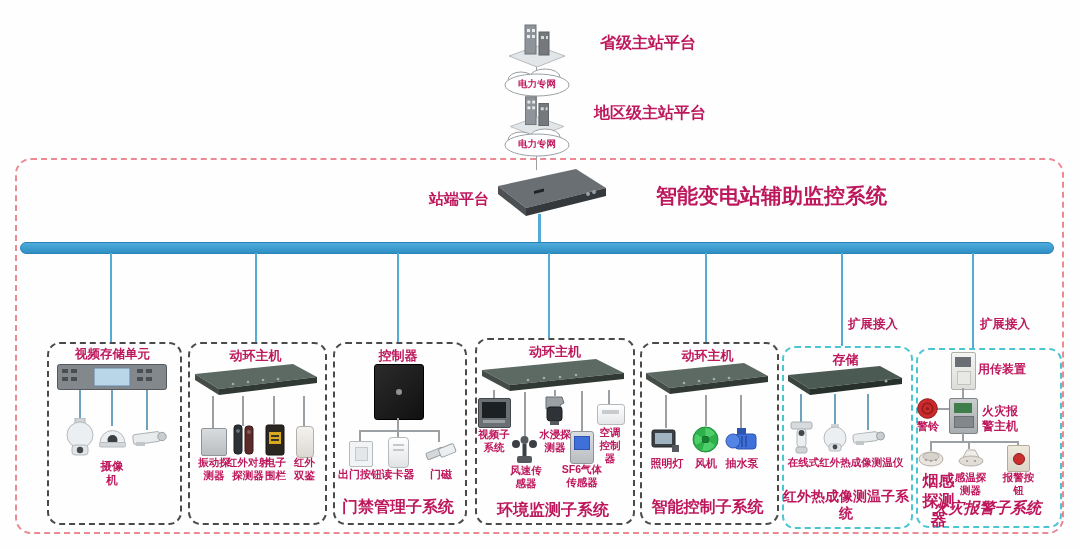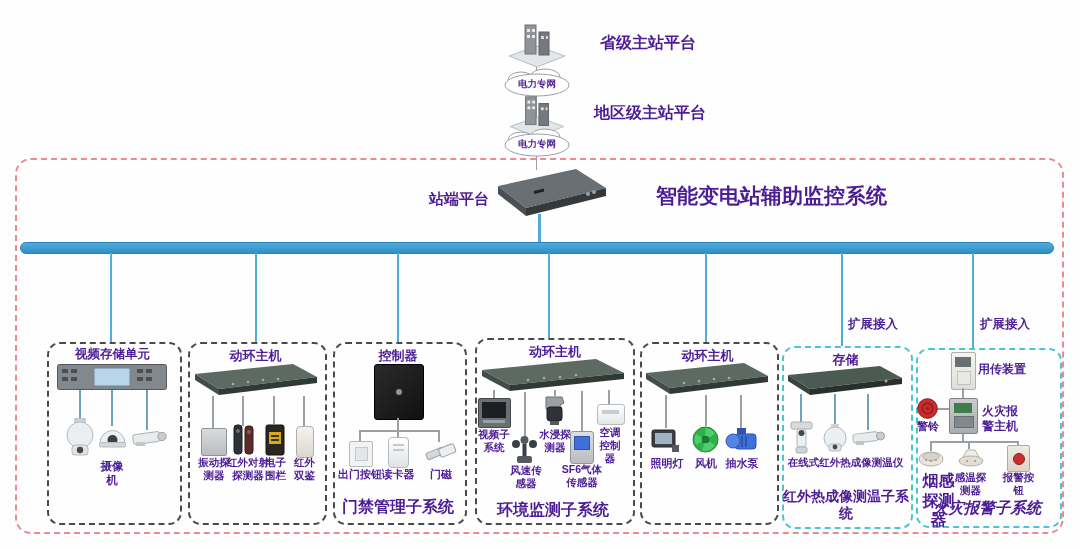--- a/index.html
+++ b/index.html
@@ -2,21 +2,21 @@
 <html><head>
 <meta charset="utf-8">
 <style>
   html,body{margin:0;padding:0;background:#ffffff;}
   .stage{
     position:relative;width:1080px;height:549px;background:#fefefe;
     font-family:"Liberation Sans","DejaVu Sans",sans-serif;color:#111;
     overflow:hidden;
   }
   .abs{position:absolute;}
-  .lbl{position:absolute;font-weight:bold;color:#4c1d95;text-align:center;
+  .lbl{position:absolute;font-weight:bold;color:#be185d;text-align:center;
        line-height:1.22;word-break:break-all;white-space:normal;}
   .vline{position:absolute;width:2px;background:#9aa0a4;}
   .hline{position:absolute;height:2px;background:#9aa0a4;}
   .blue{background:#54abd6;}
   .teal{background:#6fa3bd;}
   .outer-box{position:absolute;left:15px;top:158px;width:1045px;height:372px;
        border:2px dashed #ec8a94;border-radius:16px;}
   .sysbox{position:absolute;border:2px dashed #4a4a4a;border-radius:13px;background:transparent;}
   .sysbox.cyan{border-color:#4cc5d3;}
   .bus{position:absolute;left:20px;top:242px;width:1032px;height:10px;border-radius:6px;
@@ -311,20 +311,21 @@
       <rect x="12" y="9" width="2" height="11" fill="#2d55b0"></rect>
         <rect x="16" y="9" width="2" height="11" fill="#2d55b0"></rect>
       <rect x="20" y="9" width="2" height="11" fill="#2d55b0"></rect>
       <circle cx="8" cy="14" r="7" fill="#5585e4" stroke="#2d55b0"></circle>
       <rect x="12" y="1" width="9" height="6" fill="#2d55b0"></rect>
     </svg>
   </div>
   <div class="lbl" style="left:647px;top:457px;width:40px;font-size:11px;">照明灯</div>
   <div class="lbl" style="left:692px;top:457px;width:28px;font-size:11px;">风机</div>
   <div class="lbl" style="left:722px;top:457px;width:40px;font-size:11px;">抽水泵</div>
+  <div class="lbl sys-title" style="left:642px;top:497px;width:131px;">智能控制子系统</div>
 
   <div class="lbl" style="left:848px;top:317px;width:60px;font-size:12.5px;text-align:left;">扩展接入</div>
   <div class="sysbox cyan" style="left:782px;top:346px;width:127px;height:179px;"></div>
   <div class="lbl" style="left:792px;top:352px;width:107px;font-size:13px;">存储</div>
   <div class="abs" style="left:786px;top:364px;">
     <svg width="118" height="32" viewBox="0 0 118 32">
       <polygon points="2,11 94,2 116,14 24,25" fill="#4c5a54"></polygon>
       <polygon points="24,25 116,14 116,20 24,31" fill="#28302b"></polygon>
       <polygon points="2,11 24,25 24,31 2,17" fill="#3a443e"></polygon>
       <circle cx="100" cy="17" r="1.5" fill="#9fb0a8"></circle>

